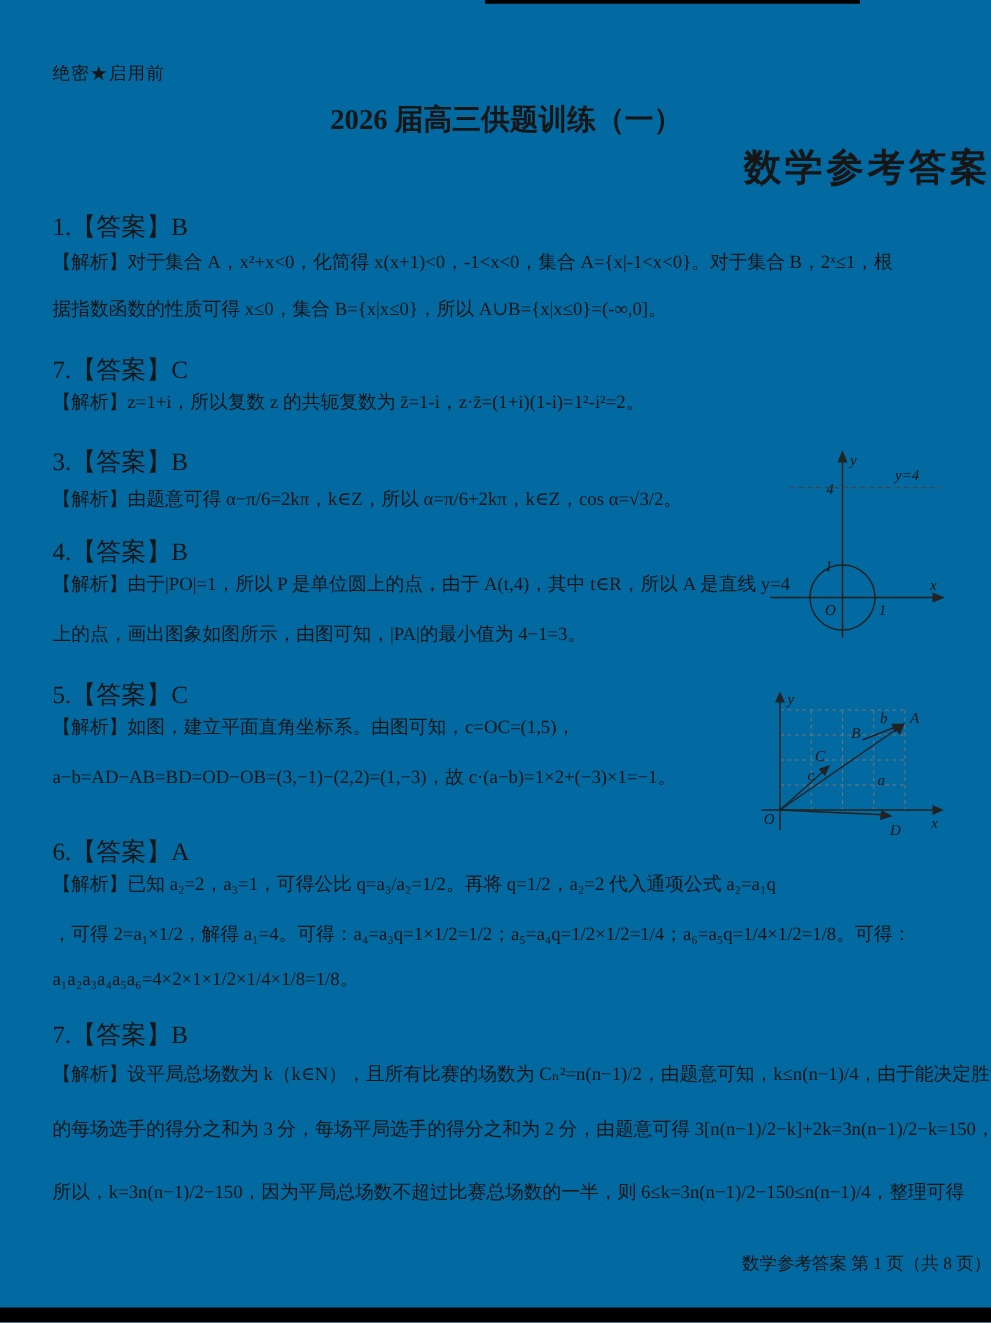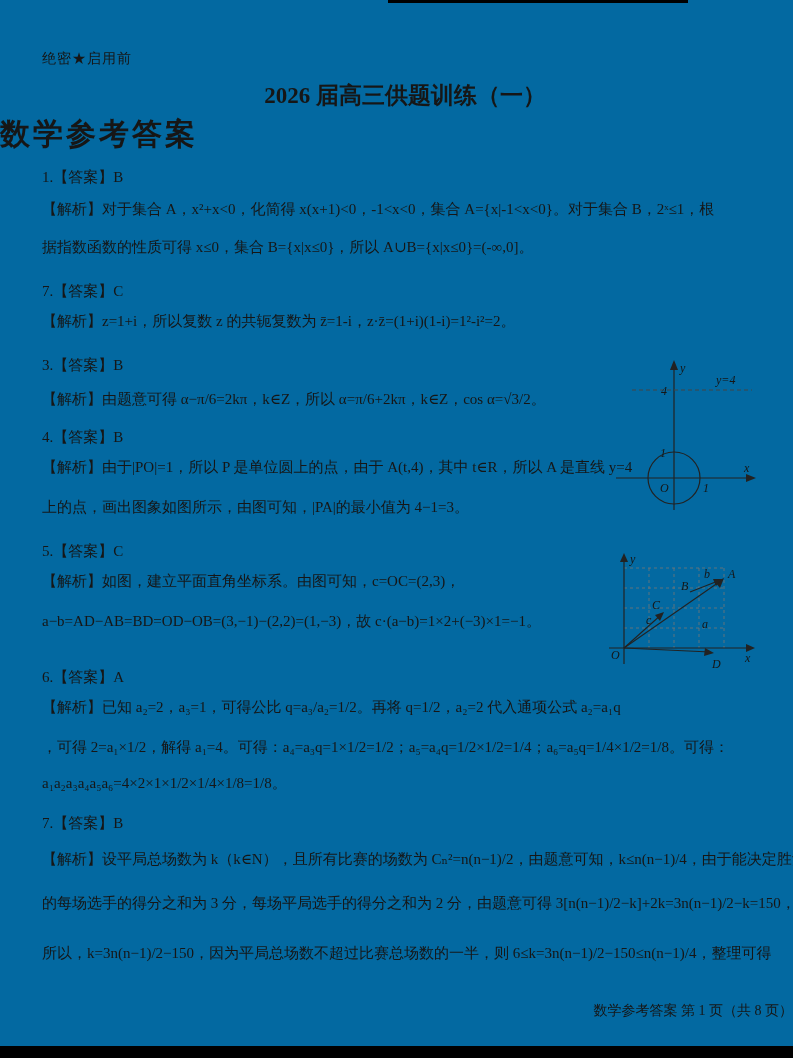--- a/index.html
+++ b/index.html
@@ -10,23 +10,23 @@
     margin: 0 auto;
     background: #0369a1;
     font-family: "Liberation Serif", "DejaVu Serif", serif;
     color: #161616;
     overflow: hidden;
   }
   .top-mark { position: absolute; top: 0; left: 388px; width: 300px; height: 3px; background: #000; }
   .bottom-edge { position: absolute; bottom: 0; left: 0; width: 100%; height: 12px; background: #000; }
   .classification { position: absolute; left: 42px; top: 50px; font-size: 14px; letter-spacing: 1px; }
   .title { position: absolute; left: 0; right: 0; top: 80px; margin: 0; text-align: center; font-size: 23px; font-weight: 700; padding-left: 17px; }
-  .subtitle { position: absolute; left: 0; right: 0; top: 114px; margin: 0; text-align: left; font-size: 30px; font-weight: 700; letter-spacing: 3px; }
+  .subtitle { position: absolute; left: 0; right: 0; top: 114px; margin: 0; text-align: right; font-size: 30px; font-weight: 700; letter-spacing: 3px; }
   .ln { position: absolute; left: 42px; font-size: 15px; white-space: nowrap; }
-  .label { font-size: 15px; }
+  .label { font-size: 20px; }
   .footer { position: absolute; left: 0; right: 0; top: 1002px; text-align: right; font-size: 14px; }
   .fig { position: absolute; }
   .fig svg { display: block; }
   .fig text { font-family: "Liberation Serif", "DejaVu Serif", serif; font-size: 12px; font-style: italic; fill: #161616; }
   .fig .axisline { stroke: #222; stroke-width: 1.2; fill: none; }
   .fig .dash { stroke: #444; stroke-width: 1; stroke-dasharray: 4 3; fill: none; }
   .fig .grid { stroke: #777; stroke-width: 0.8; stroke-dasharray: 3 3; fill: none; }
   .fig .vec { stroke: #222; stroke-width: 1.1; fill: none; }
   .fig .head { fill: #222; stroke: none; }
   .fig .circ { stroke: #222; stroke-width: 1.2; fill: none; }
@@ -50,21 +50,21 @@
   <div class="ln" style="top:312px">【解析】z=1+i，所以复数 z 的共轭复数为 z̄=1-i，z·z̄=(1+i)(1-i)=1²-i²=2。</div>
 
   <div class="ln label" style="top:356px">3.【答案】B</div>
   <div class="ln" style="top:390px">【解析】由题意可得 α−π/6=2kπ，k∈Z，所以 α=π/6+2kπ，k∈Z，cos α=√3/2。</div>
 
   <div class="ln label" style="top:428px">4.【答案】B</div>
   <div class="ln" style="top:458px">【解析】由于|PO|=1，所以 P 是单位圆上的点，由于 A(t,4)，其中 t∈R，所以 A 是直线 y=4</div>
   <div class="ln" style="top:498px">上的点，画出图象如图所示，由图可知，|PA|的最小值为 4−1=3。</div>
 
   <div class="ln label" style="top:542px">5.【答案】C</div>
-  <div class="ln" style="top:572px">【解析】如图，建立平面直角坐标系。由图可知，c=OC=(2,3)，</div>
+  <div class="ln" style="top:572px">【解析】如图，建立平面直角坐标系。由图可知，c=OC=(1,5)，</div>
   <div class="ln" style="top:612px">a−b=AD−AB=BD=OD−OB=(3,−1)−(2,2)=(1,−3)，故 c·(a−b)=1×2+(−3)×1=−1。</div>
 
   <div class="ln label" style="top:668px">6.【答案】A</div>
   <div class="ln" style="top:698px">【解析】已知 a₂=2，a₃=1，可得公比 q=a₃/a₂=1/2。再将 q=1/2，a₂=2 代入通项公式 a₂=a₁q</div>
   <div class="ln" style="top:738px">，可得 2=a₁×1/2，解得 a₁=4。可得：a₄=a₃q=1×1/2=1/2；a₅=a₄q=1/2×1/2=1/4；a₆=a₅q=1/4×1/2=1/8。可得：</div>
   <div class="ln" style="top:774px">a₁a₂a₃a₄a₅a₆=4×2×1×1/2×1/4×1/8=1/8。</div>
 
   <div class="ln label" style="top:814px">7.【答案】B</div>
   <div class="ln" style="top:850px">【解析】设平局总场数为 k（k∈N），且所有比赛的场数为 Cₙ²=n(n−1)/2，由题意可知，k≤n(n−1)/4，由于能决定胜负</div>
   <div class="ln" style="top:894px">的每场选手的得分之和为 3 分，每场平局选手的得分之和为 2 分，由题意可得 3[n(n−1)/2−k]+2k=3n(n−1)/2−k=150，</div>

